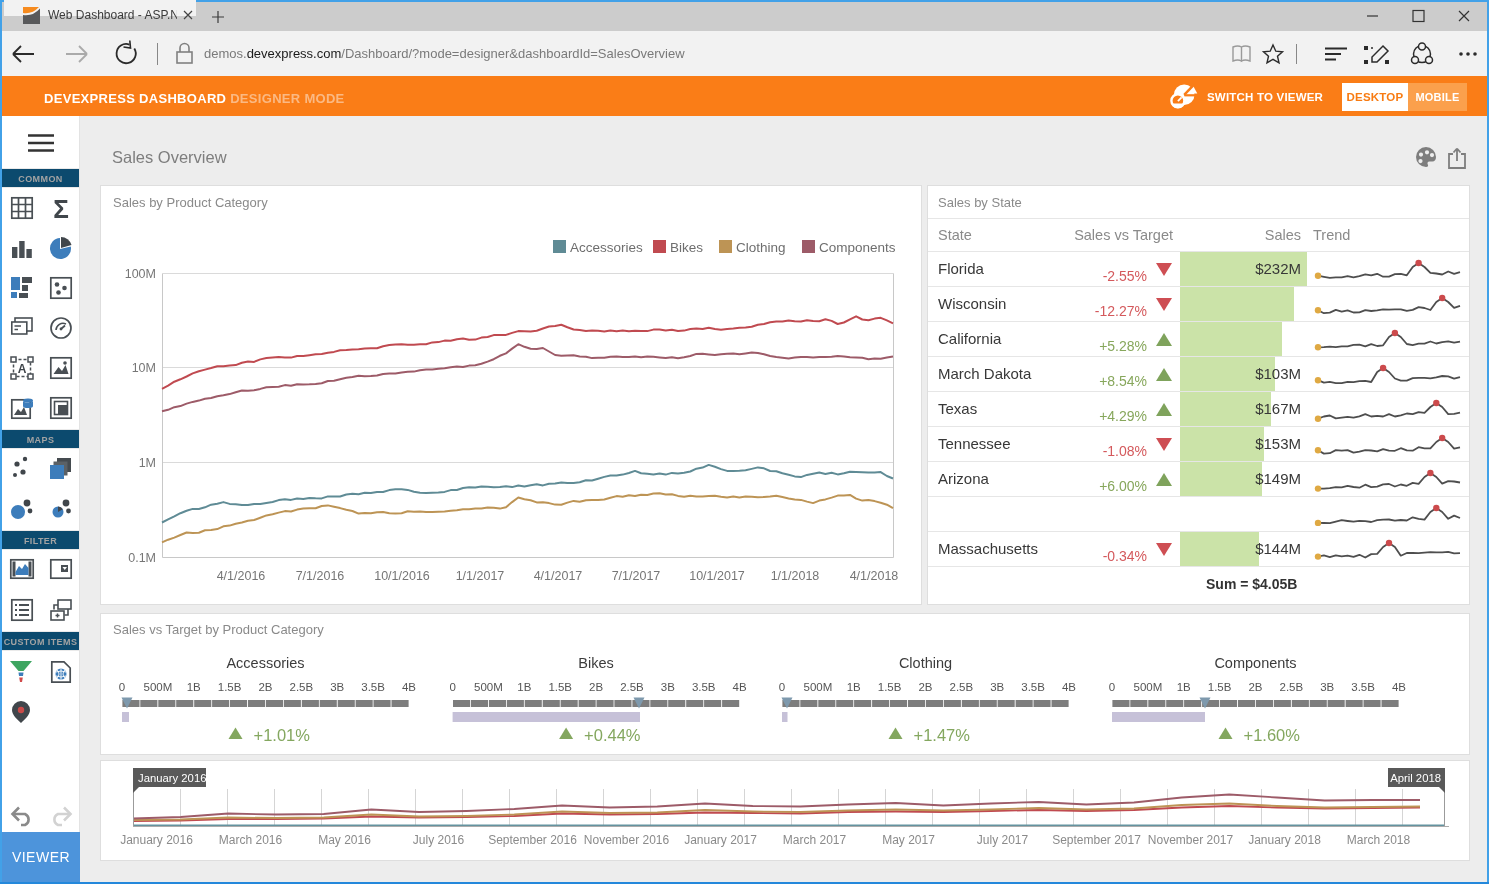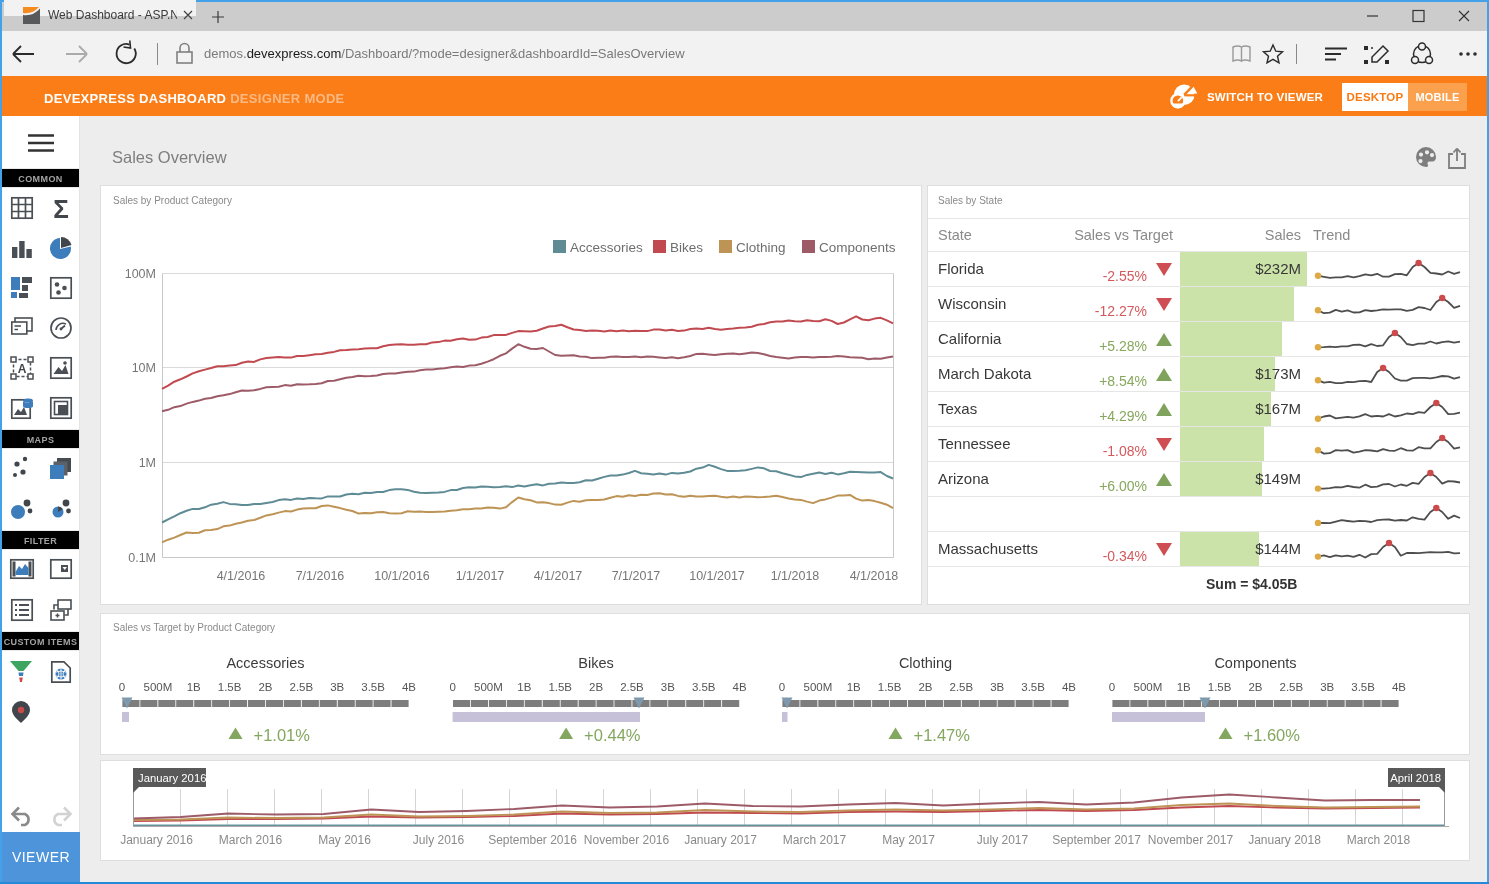--- a/index.html
+++ b/index.html
@@ -13,25 +13,25 @@
 #tab{left:4px;top:0px;width:192px;height:16px;background:#F2F2F2;color:#3b3b3b;font-size:12.5px}
 #tabtitle{left:44px;top:8px;width:129px;white-space:nowrap;overflow:hidden;font-size:12px}
 #navbar{left:2px;top:31px;width:1485px;height:45px;background:#F2F2F2}
 #orange{left:2px;top:76px;width:1485px;height:40px;background:#FA7D17}
 #oltitle{left:44px;top:91px;font-size:13px;font-weight:bold;color:#fff;letter-spacing:.3px}
 #oltitle span{color:#FBB983}
 #stv{left:1207px;top:91px;font-size:11.5px;font-weight:bold;color:#fff;letter-spacing:.2px}
 #btnDesk{left:1342px;top:83px;width:66px;height:28px;background:#fff;color:#F87B12;font-size:11.5px;font-weight:bold;text-align:center;line-height:28px;letter-spacing:.2px}
 #btnMob{left:1408px;top:83px;width:59px;height:28px;background:#FBA04C;color:#fff;font-size:11px;font-weight:bold;text-align:center;line-height:28px;letter-spacing:.2px}
 #sidebar{left:2px;top:116px;width:78px;height:766px;background:#fff;border-right:1px solid #E3E3E3}
-.sblabel{left:2px;width:77px;height:20px;background:#000000;border-top:1px solid #EAEAEA;border-bottom:1px solid #EAEAEA;color:#A3A3A3;font-size:9px;font-weight:bold;text-align:center;line-height:20px;letter-spacing:.4px}
+.sblabel{left:2px;width:77px;height:20px;background:#0c4a6e;border-top:1px solid #EAEAEA;border-bottom:1px solid #EAEAEA;color:#A3A3A3;font-size:9px;font-weight:bold;text-align:center;line-height:20px;letter-spacing:.4px}
 #viewer{left:2px;top:832px;width:78px;height:50px;background:#4D94DB;color:#fff;font-size:14px;text-align:center;line-height:50px;letter-spacing:.5px}
 #main{left:80px;top:116px;width:1407px;height:766px;background:#EDEDED}
 .card{position:absolute;background:#fff;border:1px solid #DEDEDE}
-.ctitle{position:absolute;color:#8A8A8A;font-size:10px;white-space:nowrap}
+.ctitle{position:absolute;color:#8A8A8A;font-size:13px;white-space:nowrap}
 #pgtitle{left:112px;top:148px;font-size:16.5px;color:#7E7E7E}
 svg{position:absolute;left:0;top:0;overflow:visible}
 text{font-family:"Liberation Sans",sans-serif}
 .trow{position:absolute;left:928px;width:541px;height:35px}
 .tdiv{position:absolute;left:928px;width:541px;height:1px;background:#E6E6E6}
 .sname{position:absolute;left:10px;top:8px;font-size:15px;color:#383838}
 .pct{position:absolute;left:0px;width:219px;top:16px;font-size:14px;text-align:right}
 .pneg{color:#D4595C}.ppos{color:#87A75C}
 .tri{position:absolute;left:228px;top:11px;width:0;height:0}
 .tdown{border-left:8px solid transparent;border-right:8px solid transparent;border-top:13px solid #CE4E53}
@@ -338,36 +338,37 @@
       <div class="sname">California</div>
       <div class="pct ppos">+5.28%</div>
       <div class="tri tup"></div>
     </div>
 <div class="tdiv" style="top:356px"></div>
 <div class="trow" style="top:357px">
       <div class="gbar" style="width:95px"></div>
       <div class="sname">March Dakota</div>
       <div class="pct ppos">+8.54%</div>
       <div class="tri tup"></div>
-      <div class="sval">$173M</div>
+      <div class="sval">$103M</div>
     </div>
 <div class="tdiv" style="top:391px"></div>
 <div class="trow" style="top:392px">
       <div class="gbar" style="width:91px"></div>
       <div class="sname">Texas</div>
       <div class="pct ppos">+4.29%</div>
       <div class="tri tup"></div>
       <div class="sval">$167M</div>
     </div>
 <div class="tdiv" style="top:426px"></div>
 <div class="trow" style="top:427px">
       <div class="gbar" style="width:84px"></div>
       <div class="sname">Tennessee</div>
       <div class="pct pneg">-1.08%</div>
       <div class="tri tdown"></div>
+      <div class="sval">$153M</div>
     </div>
 <div class="tdiv" style="top:461px"></div>
 <div class="trow" style="top:462px">
       <div class="gbar" style="width:82px"></div>
       <div class="sname">Arizona</div>
       <div class="pct ppos">+6.00%</div>
       <div class="tri tup"></div>
       <div class="sval">$149M</div>
     </div>
 <div class="tdiv" style="top:496px"></div>

